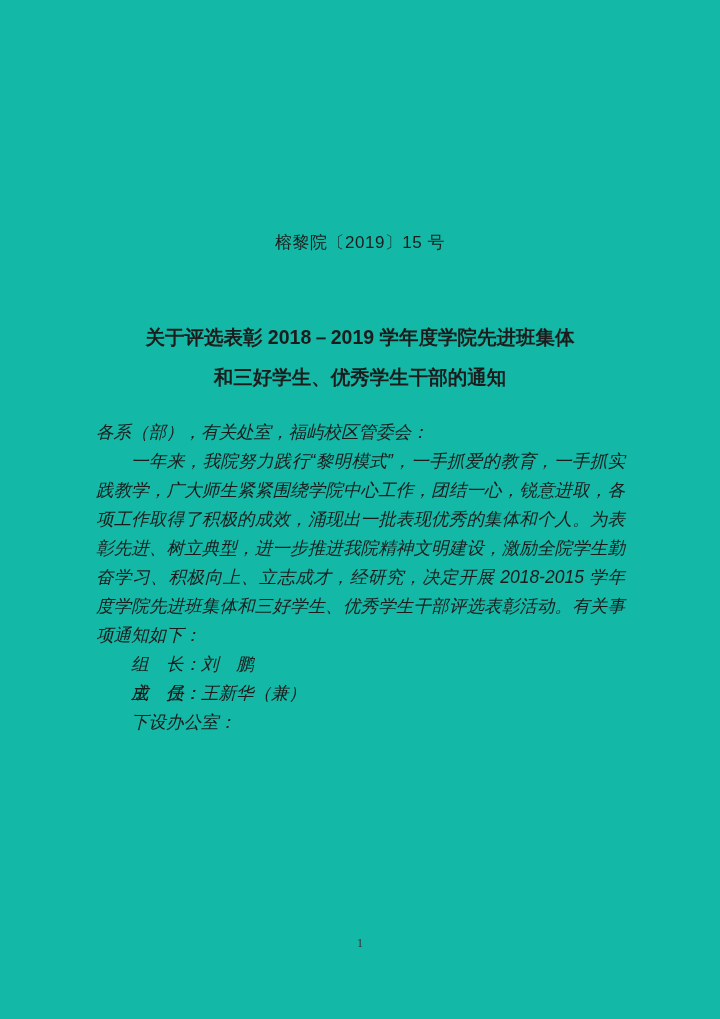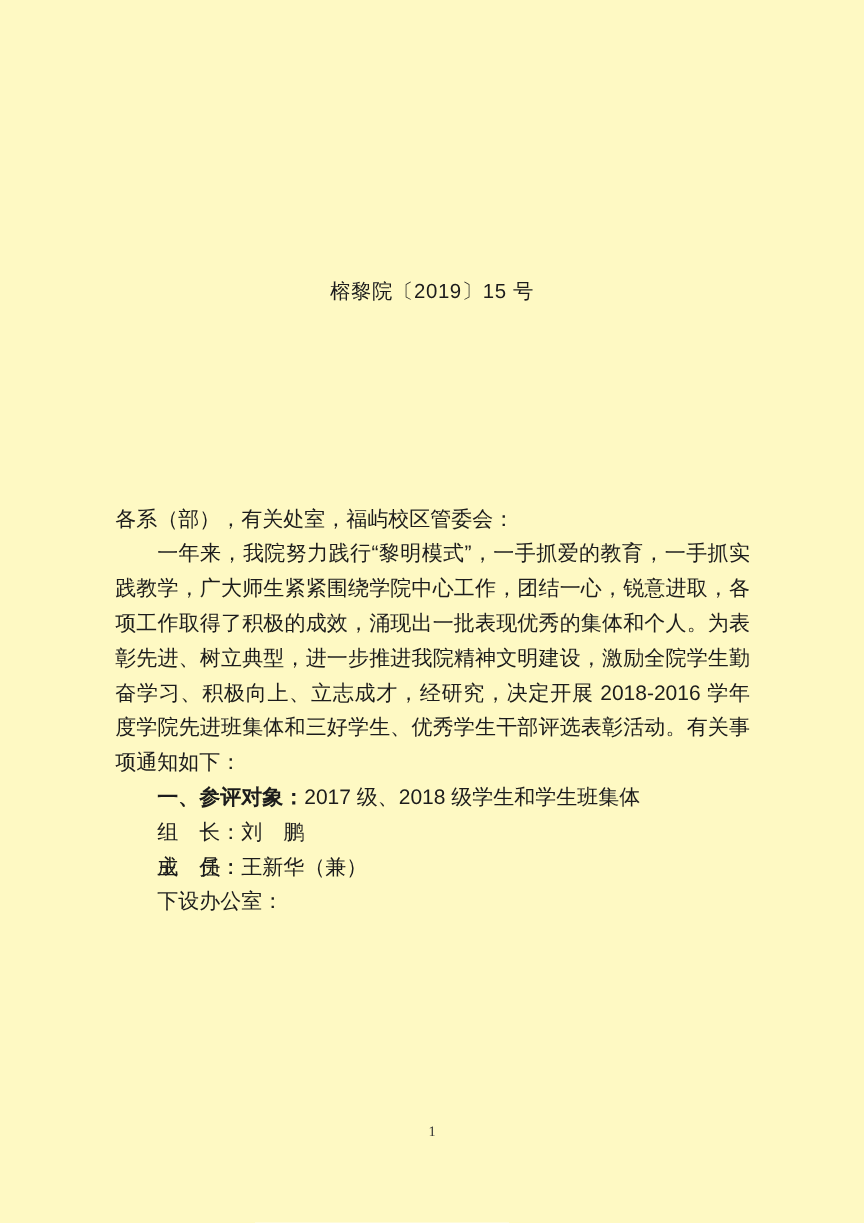--- a/index.html
+++ b/index.html
@@ -4,21 +4,21 @@
 <style>
   html, body {
     margin: 0;
     padding: 0;
     background: #ffffff;
   }
   .page {
     position: relative;
     width: 720px;
     height: 1019px;
-    background: #fef9c3;
+    background: #14b8a6;
     color: #1c1c1c;
     font-family: "Liberation Sans", "DejaVu Sans", sans-serif;
     overflow: hidden;
   }
   .doc-number {
     position: absolute;
     top: 231px;
     left: 0;
     width: 100%;
     text-align: center;
@@ -37,20 +37,21 @@
   }
   .title-line1 { margin-bottom: 18px; }
   .doc-body {
     position: absolute;
     top: 418px;
     left: 96px;
     width: 529px;
     font-size: 17.5px;
     line-height: 29px;
     text-align: justify;
+    font-style: italic;
   }
   .indent { text-indent: 2em; }
   .bold { font-weight: 700; }
   .members-row {
     position: relative;
     padding-left: 104px;
     text-align: right;
   }
   .members-label {
     position: absolute;
@@ -69,30 +70,31 @@
     color: #333333;
   }
 </style>
 </head>
 <body>
 
 <div class="page">
 
   <div class="doc-number">榕黎院〔2019〕15 号</div>
 
+  <div class="title-block">
+    <div class="title-line1">关于评选表彰 2018－2019 学年度学院先进班集体</div>
+    <div class="title-line2">和三好学生、优秀学生干部的通知</div>
+  </div>
 
   <div class="doc-body">
 
     <div>各系（部），有关处室，福屿校区管委会：</div>
 
-    <div class="indent">一年来，我院努力践行“黎明模式”，一手抓爱的教育，一手抓实践教学，广大师生紧紧围绕学院中心工作，团结一心，锐意进取，各项工作取得了积极的成效，涌现出一批表现优秀的集体和个人。为表彰先进、树立典型，进一步推进我院精神文明建设，激励全院学生勤奋学习、积极向上、立志成才，经研究，决定开展 2018-2016 学年度学院先进班集体和三好学生、优秀学生干部评选表彰活动。有关事项通知如下：</div>
+    <div class="indent">一年来，我院努力践行“黎明模式”，一手抓爱的教育，一手抓实践教学，广大师生紧紧围绕学院中心工作，团结一心，锐意进取，各项工作取得了积极的成效，涌现出一批表现优秀的集体和个人。为表彰先进、树立典型，进一步推进我院精神文明建设，激励全院学生勤奋学习、积极向上、立志成才，经研究，决定开展 2018-2015 学年度学院先进班集体和三好学生、优秀学生干部评选表彰活动。有关事项通知如下：</div>
 
-    <div class="indent">
-      <span class="bold">一、参评对象：</span><span>2017 级、2018 级学生和学生班集体</span>
-    </div>
 
 
 
     <div class="indent">
       <span>组　长：</span><span>刘　鹏</span>
     </div>
 
     <div class="members-row">
       <span class="members-label">成　员：</span>
       <div class="members-lines">

